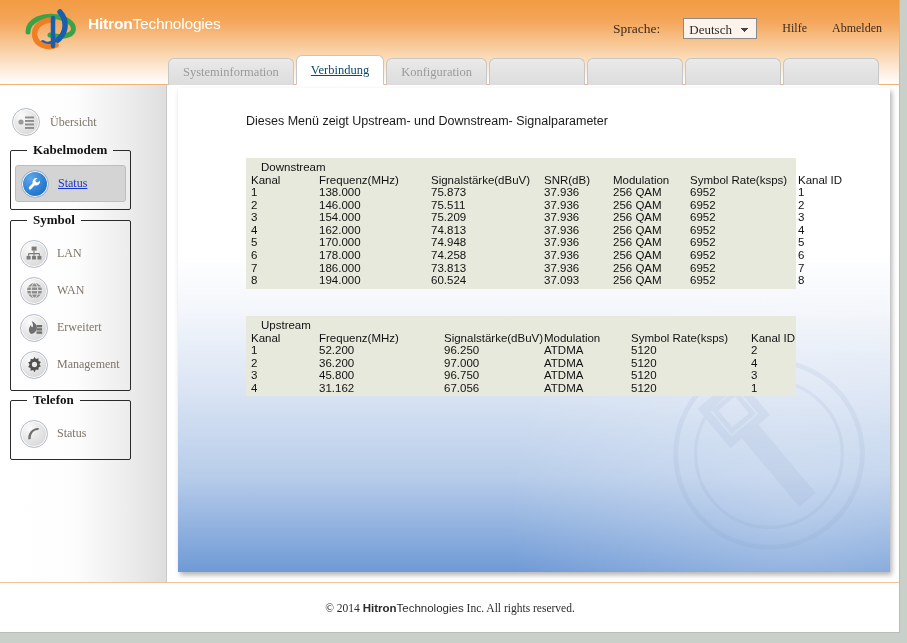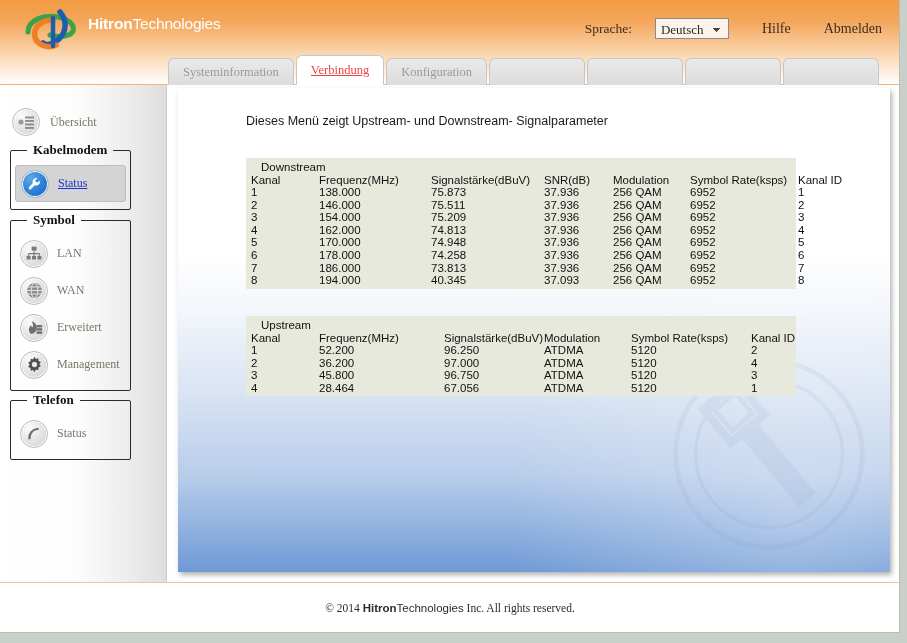--- a/index.html
+++ b/index.html
@@ -78,22 +78,22 @@
     background-image:
       linear-gradient(45deg, transparent 50%, #444 50%),
       linear-gradient(135deg, #444 50%, transparent 50%);
     background-position:
       calc(100% - 11px) 9px,
       calc(100% - 7px) 9px;
     background-size: 4px 4px, 4px 4px;
     background-repeat: no-repeat;
   }
   .hdr-link {
-    font-size: 14px; color: #3b2b20; text-decoration: none;
-    margin-left: 24px; white-space: nowrap;
+    font-size: 12px; color: #3b2b20; text-decoration: none;
+    margin-left: 16px; white-space: nowrap;
   }
   
   .tabs {
     position: absolute;
     left: 168px; top: 55px;
     height: 30px;
     display: flex;
     align-items: flex-end;
     z-index: 5;
   }
@@ -111,21 +111,21 @@
     color: #9a9a9a;
     white-space: nowrap;
     cursor: pointer;
   }
   .tab.empty { width: 96px; padding: 0; }
   .tab.active {
     height: 30px;
     background: #ffffff;
     border: 1px solid #c6c6c6;
     border-bottom: 1px solid #ffffff;
-    color: #ef4444;
+    color: #0c4a6e;
     z-index: 6;
   }
   .tab.active .tab-label { text-decoration: underline; font-weight: normal; }
   
   .sidebar {
     position: absolute;
     left: 0; top: 85px;
     width: 167px; height: 497px;
     background: linear-gradient(to right, #ffffff 0%, #fdfdfd 45%, #ebebeb 80%, #dedede 100%);
     border-right: 1px solid #c9c9c9;
@@ -510,21 +510,21 @@
                   <td>186.000</td>
                   <td>73.813</td>
                   <td>37.936</td>
                   <td>256 QAM</td>
                   <td>6952</td>
                   <td>7</td>
                 </tr>
                 <tr>
                   <td>8</td>
                   <td>194.000</td>
-                  <td>40.345</td>
+                  <td>60.524</td>
                   <td>37.093</td>
                   <td>256 QAM</td>
                   <td>6952</td>
                   <td>8</td>
                 </tr>
               </tbody>
           </table>
         </div>
 
         <div class="tbl" id="tbl-up">
@@ -568,21 +568,21 @@
                 <tr>
                   <td>3</td>
                   <td>45.800</td>
                   <td>96.750</td>
                   <td>ATDMA</td>
                   <td>5120</td>
                   <td>3</td>
                 </tr>
                 <tr>
                   <td>4</td>
-                  <td>28.464</td>
+                  <td>31.162</td>
                   <td>67.056</td>
                   <td>ATDMA</td>
                   <td>5120</td>
                   <td>1</td>
                 </tr>
               </tbody>
           </table>
         </div>
 
       </div>

